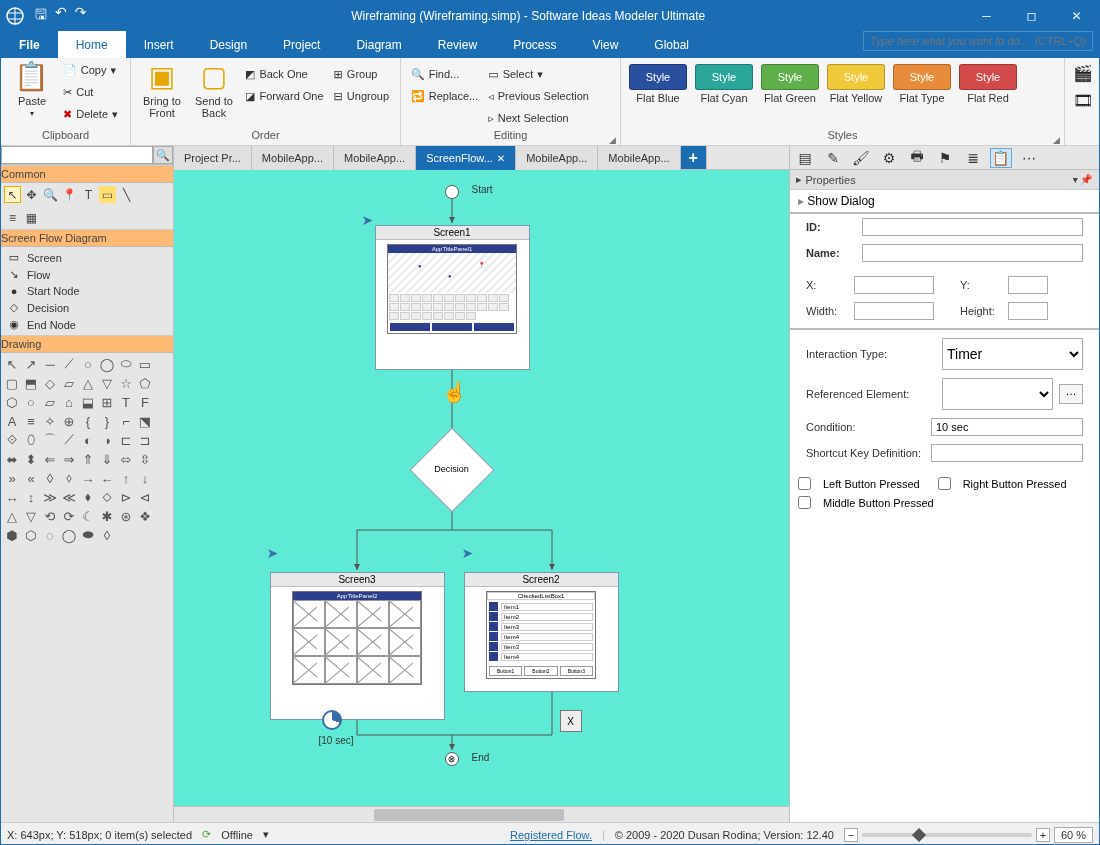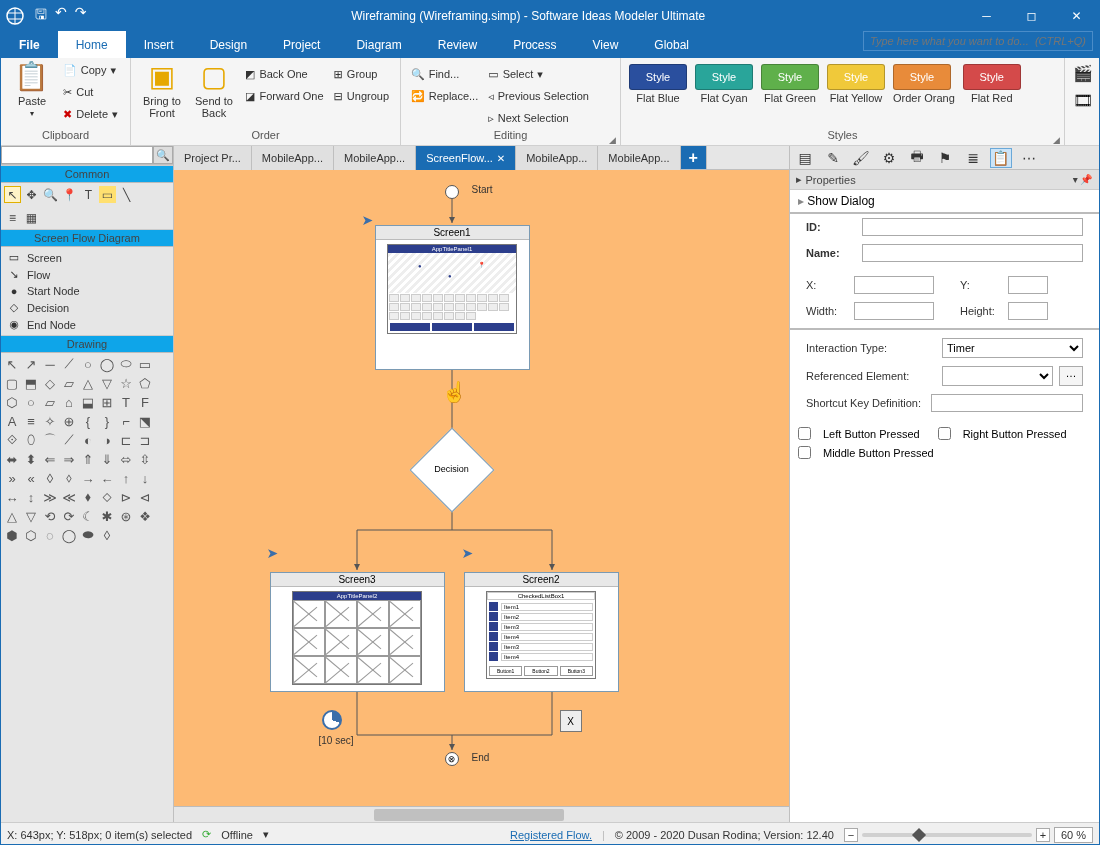--- a/index.html
+++ b/index.html
@@ -29,37 +29,37 @@
 .smbtn { display: flex; align-items: center; gap: 4px; font-size: 11px; color: #333; cursor: pointer; height: 20px; padding: 0 2px; white-space: nowrap; }
 .col { display:flex; flex-direction:column; gap:2px; }
 .stylebox { width:58px; height:26px; color:#fff; font-size:11px; display:flex; align-items:center; justify-content:center; border-radius:3px; border:1px solid rgba(0,0,0,0.25); cursor:pointer; }
 .stylelabel { font-size:11px; color:#333; text-align:center; margin-top:2px; }
 
 .workspace { display:flex; height: 676px; }
 .leftcol { width: 173px; background: #e6e6e6; border-right: 1px solid #bfbfbf; display:flex; flex-direction:column; }
 .leftcol .search { display:flex; border-bottom:1px solid #bfbfbf; }
 .leftcol .search input { flex:1; border:1px solid #aaa; height:18px; font-size:11px; padding:0 3px; }
 .leftcol .search .sbtn { width:20px; background:#ddd; border:1px solid #aaa; display:flex;align-items:center;justify-content:center; font-size:11px; cursor:pointer;}
-.panelhdr { background:#0ea5e9; border-top:1px solid #ccc; border-bottom:1px solid #bbb; font-size:11px; text-align:center; padding:2px 6px; color:#444; }
+.panelhdr { background:#fdba74; border-top:1px solid #ccc; border-bottom:1px solid #bbb; font-size:11px; text-align:left; padding:2px 0; color:#444; }
 .toolrow { display:flex; flex-wrap:wrap; gap:2px; padding:3px; }
 .tbtn { width:17px; height:17px; border:1px solid transparent; display:flex; align-items:center; justify-content:center; font-size:12px; color:#444; cursor:pointer; }
 .tbtn.sel { background:#fff3c7; border-color:#e0b000; }
 .tlist { padding:2px; }
 .tlistitem { display:flex; align-items:center; gap:6px; font-size:11px; color:#333; padding:2px 4px; cursor:pointer; }
 .tlistitem .ic { width:14px; text-align:center; }
 .drawgrid { display:flex; flex-wrap:wrap; padding:3px; gap:3px; overflow-y:auto; }
 .drawgrid .shp { width:16px; height:16px; cursor:pointer; color:#555; font-size:13px; display:flex;align-items:center;justify-content:center; }
 
 .centercol { flex:1; display:flex; flex-direction:column; background:#fff; position:relative; }
 .doctabs { height:24px; background:#e6e6e6; border-bottom:1px solid #bfbfbf; display:flex; align-items:stretch; }
 .doctab { padding:12px 10px; font-size:11px; color:#333; border-right:1px solid #bfbfbf; display:flex; align-items:center; gap:4px; cursor:pointer; background:#e0e0e0; }
 .doctab.active { background:#1a6cb3; color:#fff; }
 .doctab .close { font-size:10px; }
 .doctab.add { background:#1a6cb3; color:#fff; font-size:16px; font-weight:bold; padding:0 8px; }
-.canvaswrap { flex:1; overflow:auto; background:#fdba74; position:relative; }
+.canvaswrap { flex:1; overflow:auto; background:#5eead4; position:relative; }
 .canvas { width:600px; height:650px; margin:0 auto; position:relative; }
 .node { position:absolute; }
 .screenbox { background:#fff; border:1px solid #7a9ab3; }
 .screenbox .titlebar2 { background:#e8e8e8; border-bottom:1px solid #bbb; font-size:10px; text-align:center; padding:1px 0; }
 .decisionbox { width:60px; height:60px; }
 .decisionbox .diamond { width:60px; height:60px; transform:rotate(45deg); border:1px solid #7a9ab3; background:#fff; }
 .decisionbox .dlabel { position:absolute; top:24px; left:0; width:60px; text-align:center; font-size:9px; }
 .startnode { width:14px; height:14px; border:1px solid #555; border-radius:50%; background:#fff; }
 .endnode { width:14px; height:14px; border:1px solid #555; border-radius:50%; background:#fff; display:flex;align-items:center;justify-content:center; font-size:9px;}
 .smlabel { font-size:10px; color:#333; position:absolute; }
@@ -91,21 +91,21 @@
 .righticons .ric.active { background:#cce4f7; border:1px solid #6aa8d8; }
 .proppanel { flex:1; background:#fff; font-size:11px; }
 .prophdr { background:#e0e0e0; padding:3px 6px; font-size:11px; color:#444; border-bottom:1px solid #ccc; display:flex; align-items:center; gap:4px; }
 .propsub { padding:4px 8px; border-bottom:2px solid #bbb; font-size:12px; }
 .proprow { display:flex; align-items:center; padding:4px 16px; gap:6px; }
 .proprow label { width:130px; color:#333; }
 .proprow label.b { font-weight:bold; width:50px; }
 .proprow label.sm { width:42px; }
 .proprow input[type=text] { flex:1; border:1px solid #aaa; height:18px; padding:0 4px; font-size:11px; }
 .proprow input.sm { width:80px; flex:none; }
-.proprow select { flex:1; border:1px solid #aaa; height:20px; font-size:11px; background:#fff; }
+.proprow select { flex:1; border:1px solid #aaa; height:32px; font-size:14px; background:#fff; }
 .proprow .dots { width:24px; height:20px; border:1px solid #aaa; background:#f5f5f5; text-align:center; cursor:pointer; }
 .divline { height:2px; background:#bbb; margin:4px 0; }
 .chkrow { display:flex; gap:18px; padding:3px 8px; font-size:11px; }
 .chkrow label { display:flex; align-items:center; gap:12px; }
 
 .statusbar { height:24px; background:#f0f0f0; border-top:1px solid #ccc; display:flex; align-items:center; font-size:11px; color:#333; padding:0 6px; gap:10px; }
 .statusbar .sep { color:#bbb; }
 .statusbar a { color:#1a6cb3; }
 .zoomslider { display:flex; align-items:center; gap:4px; margin-left:auto; }
 .zoomslider .track { width:170px; height:4px; background:#d0d0d0; border-radius:2px; position:relative; }
@@ -219,21 +219,21 @@
         <div style="text-align: center;">
           <div class="stylebox" style="background: rgb(95, 176, 75);">Style</div>
           <div class="stylelabel">Flat Green</div>
         </div>
         <div style="text-align: center;">
           <div class="stylebox" style="background: rgb(240, 201, 58);">Style</div>
           <div class="stylelabel">Flat Yellow</div>
         </div>
         <div style="text-align: center;">
           <div class="stylebox" style="background: rgb(232, 139, 58);">Style</div>
-          <div class="stylelabel">Order Orang</div>
+          <div class="stylelabel">Flat Type</div>
         </div>
         <div style="text-align: center;">
           <div class="stylebox" style="background: rgb(212, 74, 74);">Style</div>
           <div class="stylelabel">Flat Red</div>
         </div>
       </div>
     <div class="label"><span>Styles</span><span class="launcher">◢</span></div>
   </div>
   <div class="ribgrp" style="width:34px; border-right:none;">
     <div class="body">
@@ -471,21 +471,21 @@
         <div class="hand" style="left:261px; top:210px;">☝</div>
 
         <div class="node decisionbox" style="left:240px; top:270px;">
           <div class="diamond"></div>
           <div class="dlabel">Decision</div>
         </div>
 
         <div class="flowarrow" style="left:85px; top:375px;">➤</div>
         <div class="flowarrow" style="left:280px; top:375px;">➤</div>
 
-        <div class="node screenbox" style="left:88px; top:402px; width:175px; height:120px;">
+        <div class="node screenbox" style="left:88px; top:402px; width:175px; height:148px;">
           <div class="titlebar2">Screen3</div>
           <div class="phone" style="width:130px;">
             <div class="ptitle">AppTitlePanel2</div>
             <div class="imggrid">
                 <div class="cell"></div>
                 <div class="cell"></div>
                 <div class="cell"></div>
                 <div class="cell"></div>
                 <div class="cell"></div>
                 <div class="cell"></div>
@@ -594,20 +594,24 @@
       <div class="proprow">
           <label>Interaction Type:</label>
           <select><option>Timer</option></select>
         </div>
       <div class="proprow">
           <label>Referenced Element:</label>
           <select><option></option></select>
           <div class="dots">…</div>
         </div>
       <div class="proprow">
+          <label>Condition:</label>
+          <input type="text" value="10 sec" style="">
+        </div>
+      <div class="proprow">
           <label>Shortcut Key Definition:</label>
           <input type="text" style="">
         </div>
       <div style="height:8px;"></div>
       <div class="chkrow">
         <label>
             <input type="checkbox" style="">
             <span>Left Button Pressed</span>
           </label>
         <label>

